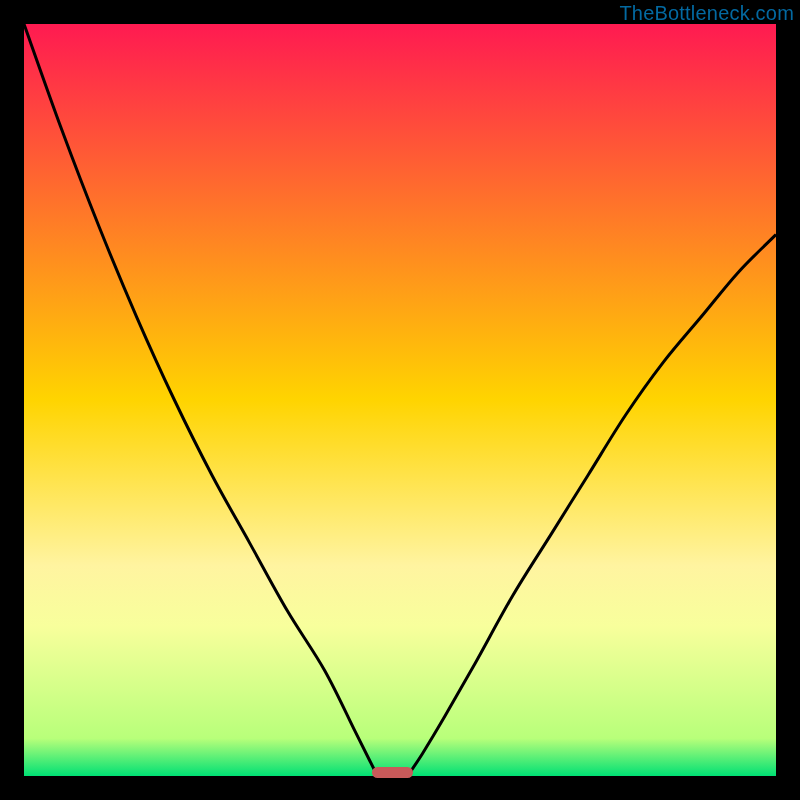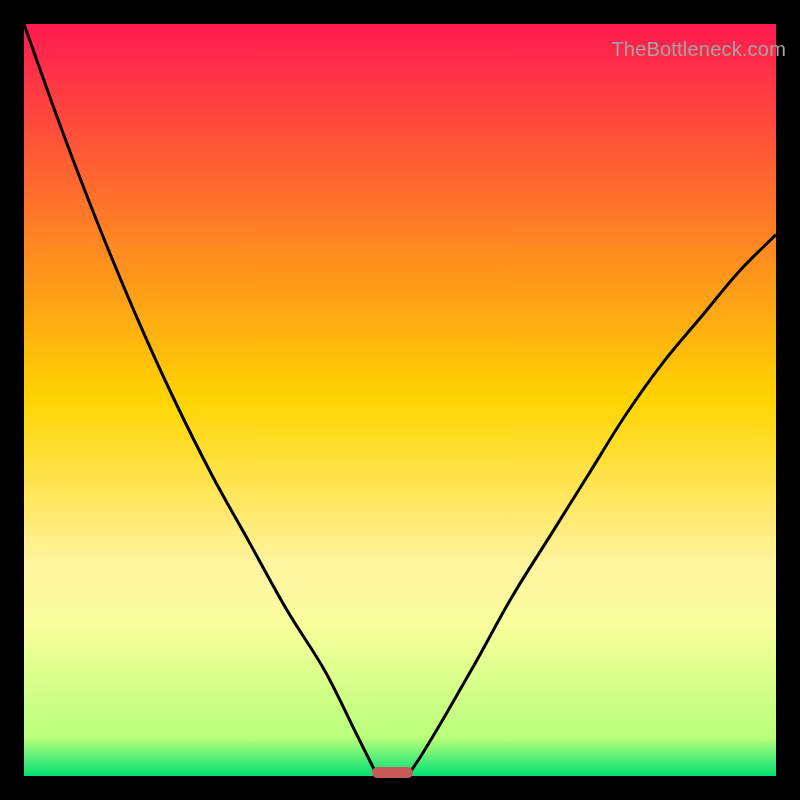--- a/index.html
+++ b/index.html
@@ -22,26 +22,25 @@
   .plot-area {
     position: absolute;
     left: 0;
     top: 0;
     width: 752px;
     height: 752px;
   }
   .attribution {
     position: absolute;
     top: 2px;
-    right: 14px;
-    color: #a3a3a3;
+    right: 6px;
+    color: #0369a1;
     font-size: 20px;
     font-weight: 500;
     letter-spacing: 0.2px;
-    margin-top: 36px;
   }
   .marker {
     position: absolute;
     background: #c85a5a;
     border-radius: 6px;
   }
 </style>
 </head>
 <body>
 

